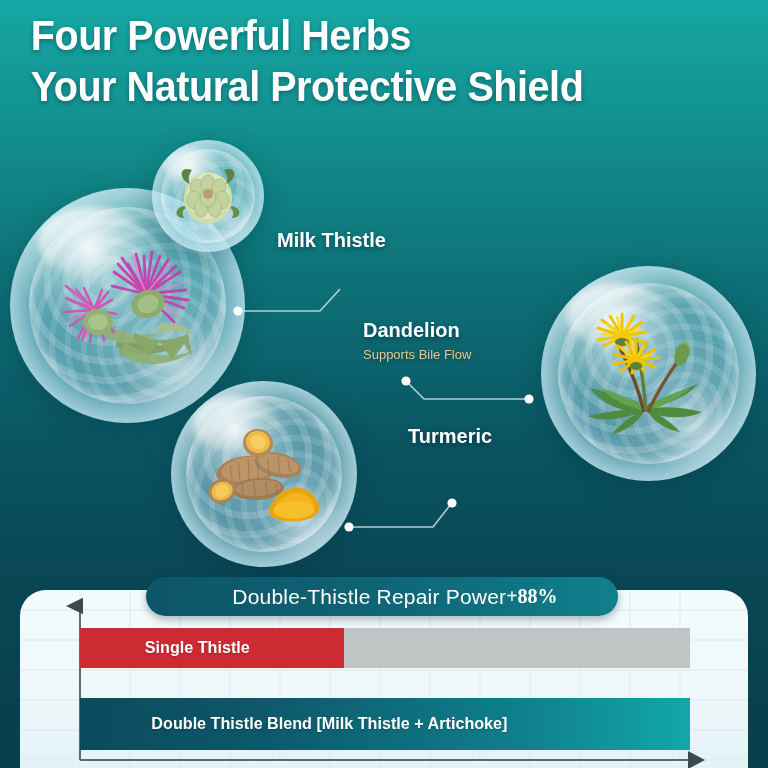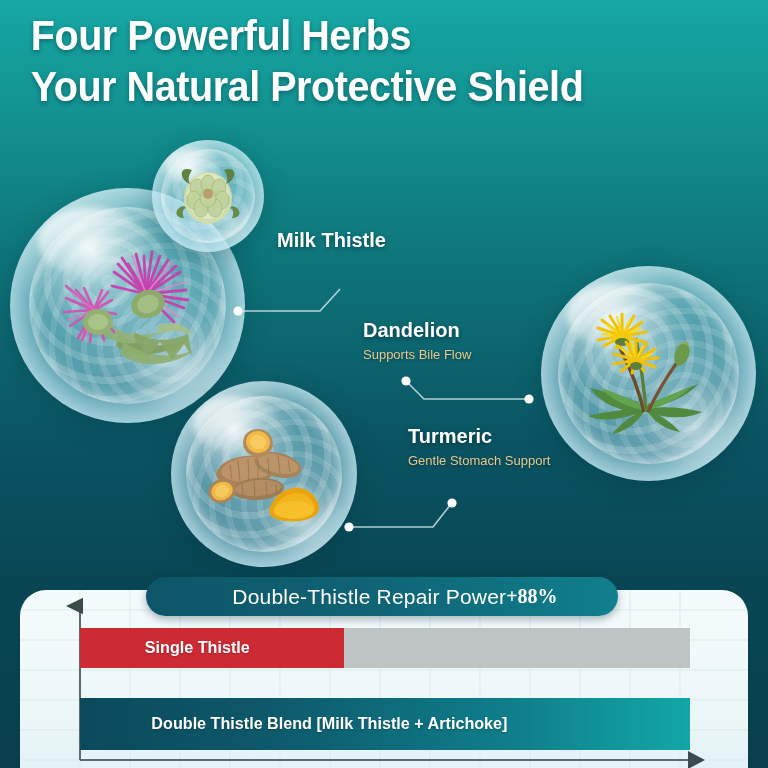--- a/index.html
+++ b/index.html
@@ -383,21 +383,20 @@
     <div class="c-title">Milk Thistle</div>
   </div>
 
   <div class="callout" id="cl-dand">
     <div class="c-title">Dandelion</div>
     <div class="c-sub">Supports Bile Flow</div>
   </div>
 
   <div class="callout" id="cl-turm">
     <div class="c-title">Turmeric</div>
-    <div class="c-sub">Gentle Stomach Support</div>
   </div>
 
   <div id="panel">
     <svg id="gridlines" viewBox="0 0 728 186" preserveAspectRatio="none">
       <g stroke="#dbe9ec" stroke-width="1">
         <line x1="60" y1="0" x2="60" y2="186"></line>
           <line x1="110" y1="0" x2="110" y2="186"></line>
         <line x1="160" y1="0" x2="160" y2="186"></line>
           <line x1="210" y1="0" x2="210" y2="186"></line>
         <line x1="260" y1="0" x2="260" y2="186"></line>

